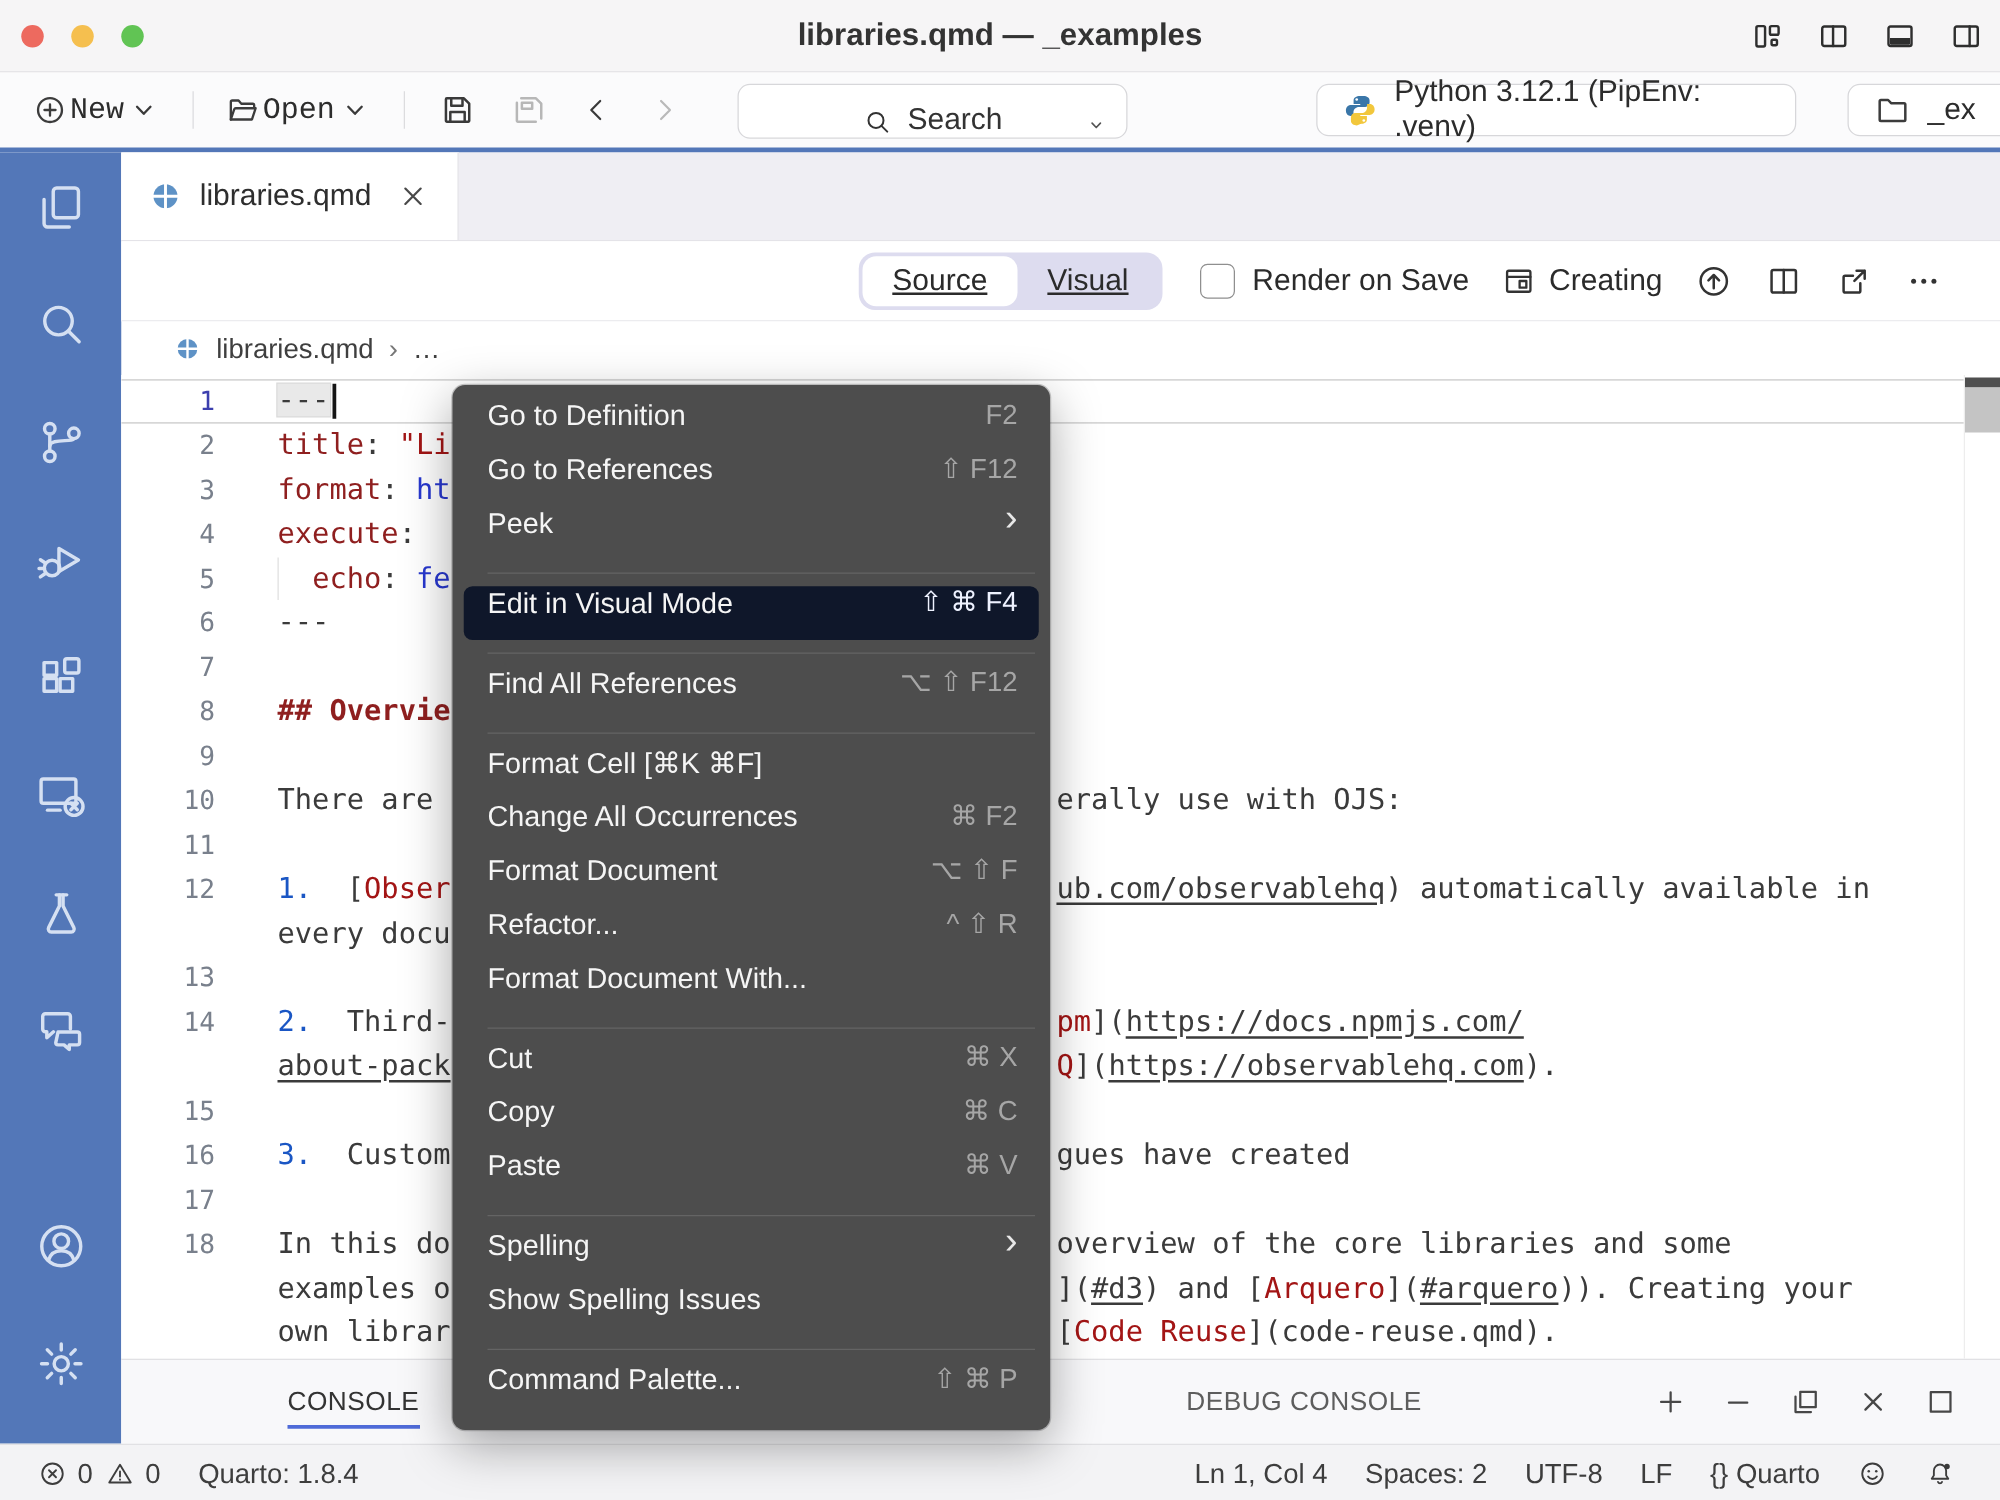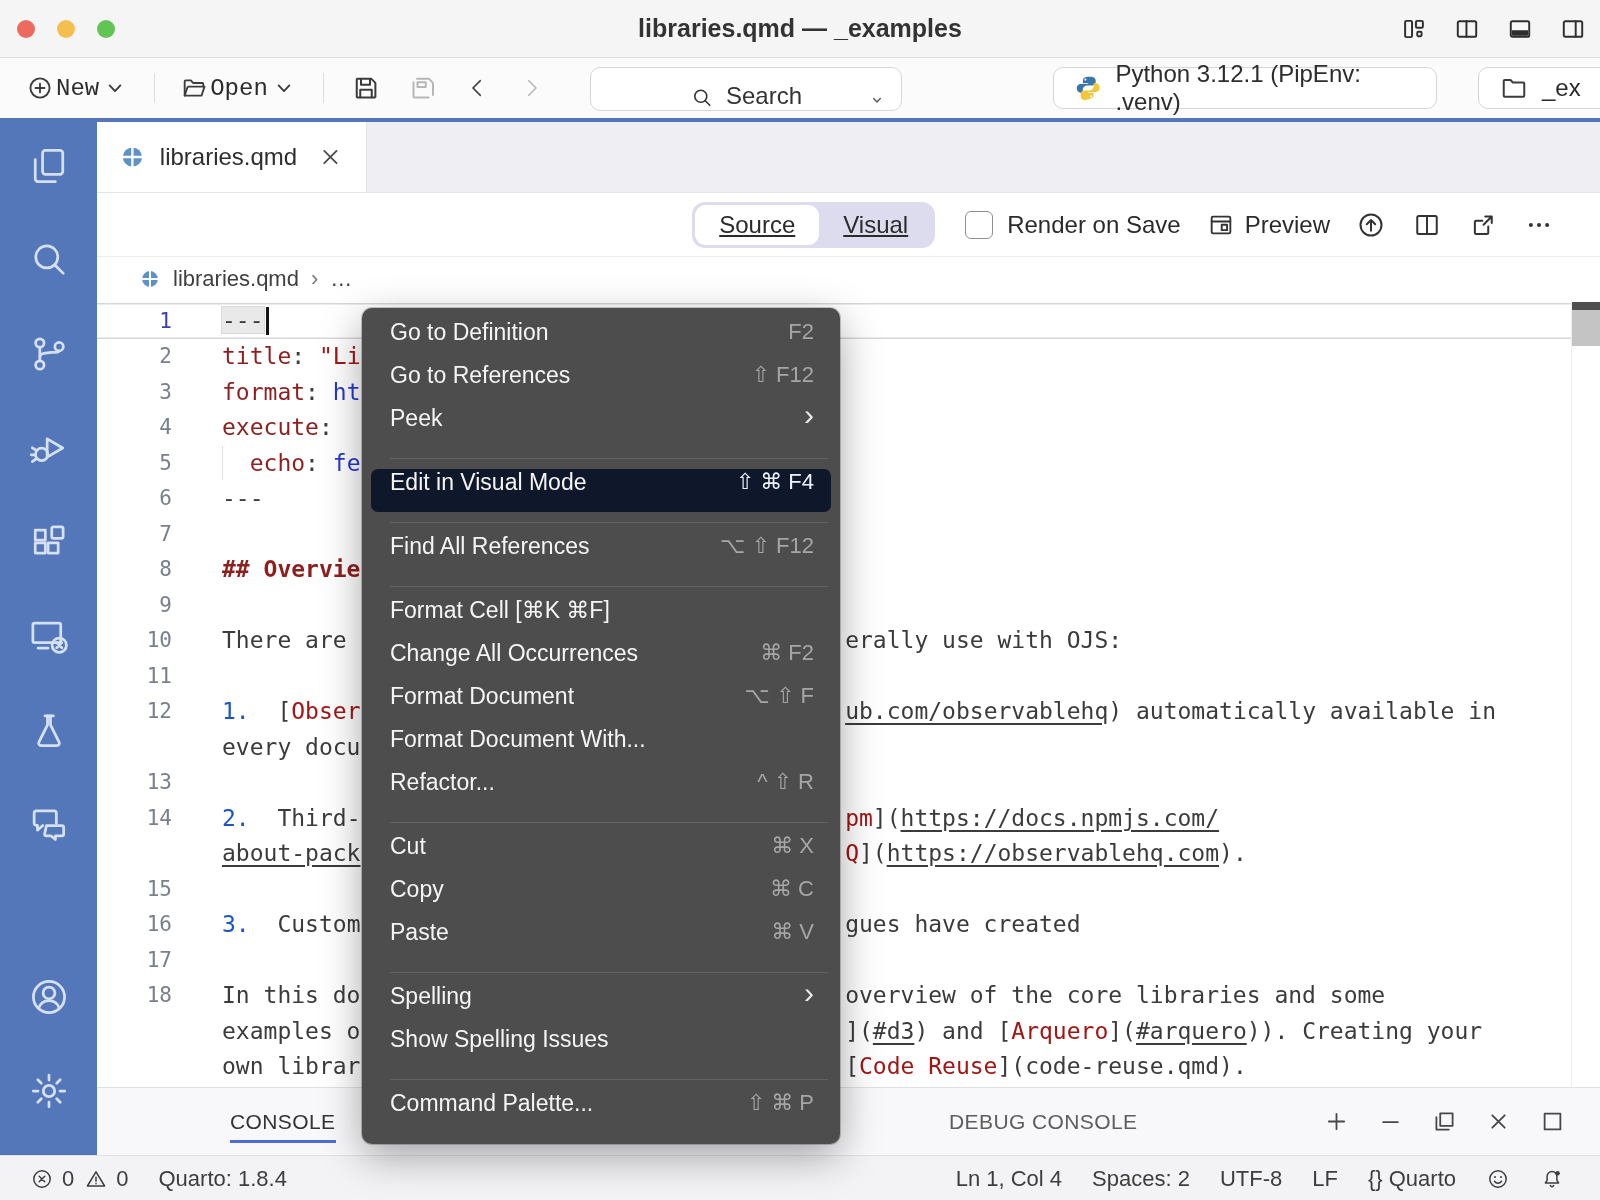--- a/index.html
+++ b/index.html
@@ -388,21 +388,21 @@
           <span class="chk-label">Render on Save</span>
         </div>
         <div class="ed-act">
           <span class="icon">
               <svg viewBox="0 0 24 24">
                 <rect x="4" y="4.8" width="16" height="14.4" rx="1.2"></rect>
                 <path d="M4 9h16"></path>
                 <rect x="12.6" y="11.8" width="4.6" height="4.6"></rect>
               </svg>
             </span>
-          <span>Preview</span>
+          <span>Creating</span>
         </div>
         <span class="icon ed-icon">
             <svg viewBox="0 0 24 24">
               <circle cx="12" cy="12" r="8.4"></circle>
               <path d="M12 16.5V8.2M8.6 11.4L12 8l3.4 3.4"></path>
             </svg>
           </span>
         <span class="icon ed-icon">
             <svg viewBox="0 0 24 24">
               <rect x="4.2" y="4.8" width="15.6" height="14.4" rx="1.2"></rect>
@@ -656,26 +656,26 @@
       </div>
       <div class="mi">
         <span class="mi-label">Change All Occurrences</span>
         <span class="mi-key">⌘ F2</span>
       </div>
       <div class="mi">
         <span class="mi-label">Format Document</span>
         <span class="mi-key">⌥ ⇧ F</span>
       </div>
       <div class="mi">
-        <span class="mi-label">Format Document With...</span>
-      </div>
-      <div class="mi">
         <span class="mi-label">Refactor...</span>
         <span class="mi-key">^ ⇧ R</span>
       </div>
+      <div class="mi">
+        <span class="mi-label">Format Document With...</span>
+      </div>
       <div class="mdiv"></div>
       <div class="mi">
         <span class="mi-label">Cut</span>
         <span class="mi-key">⌘ X</span>
       </div>
       <div class="mi">
         <span class="mi-label">Copy</span>
         <span class="mi-key">⌘ C</span>
       </div>
       <div class="mi">

